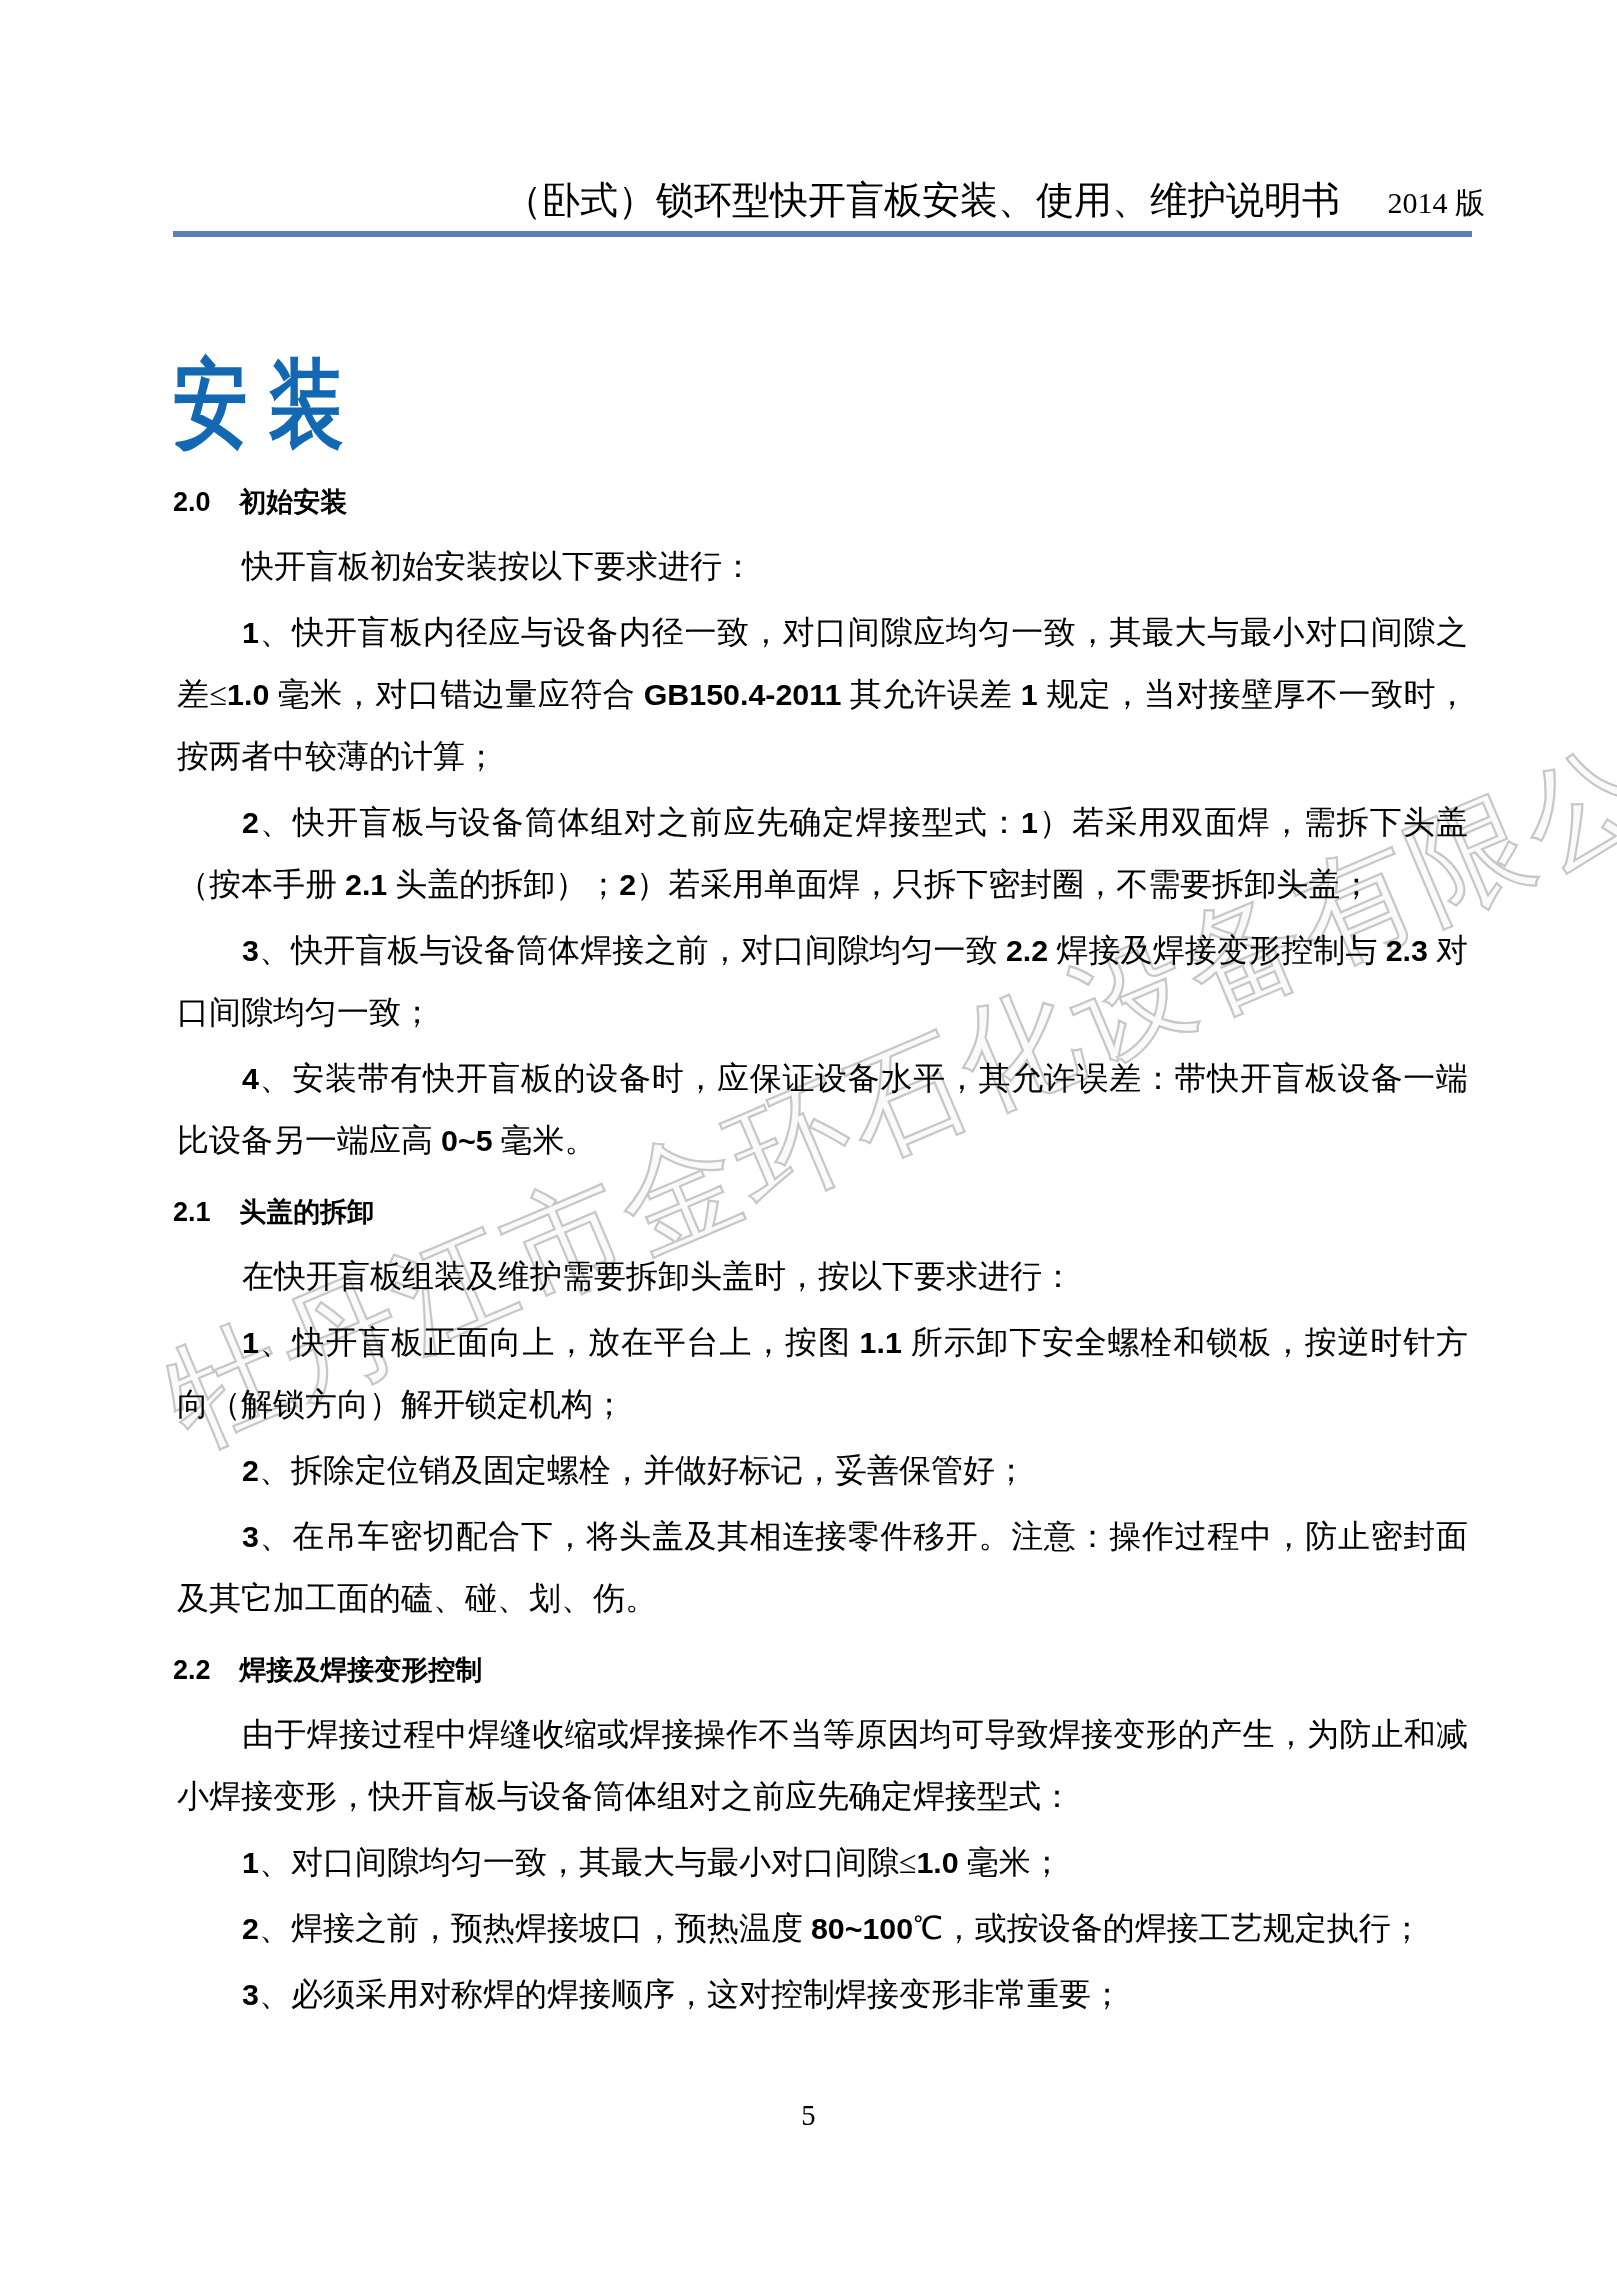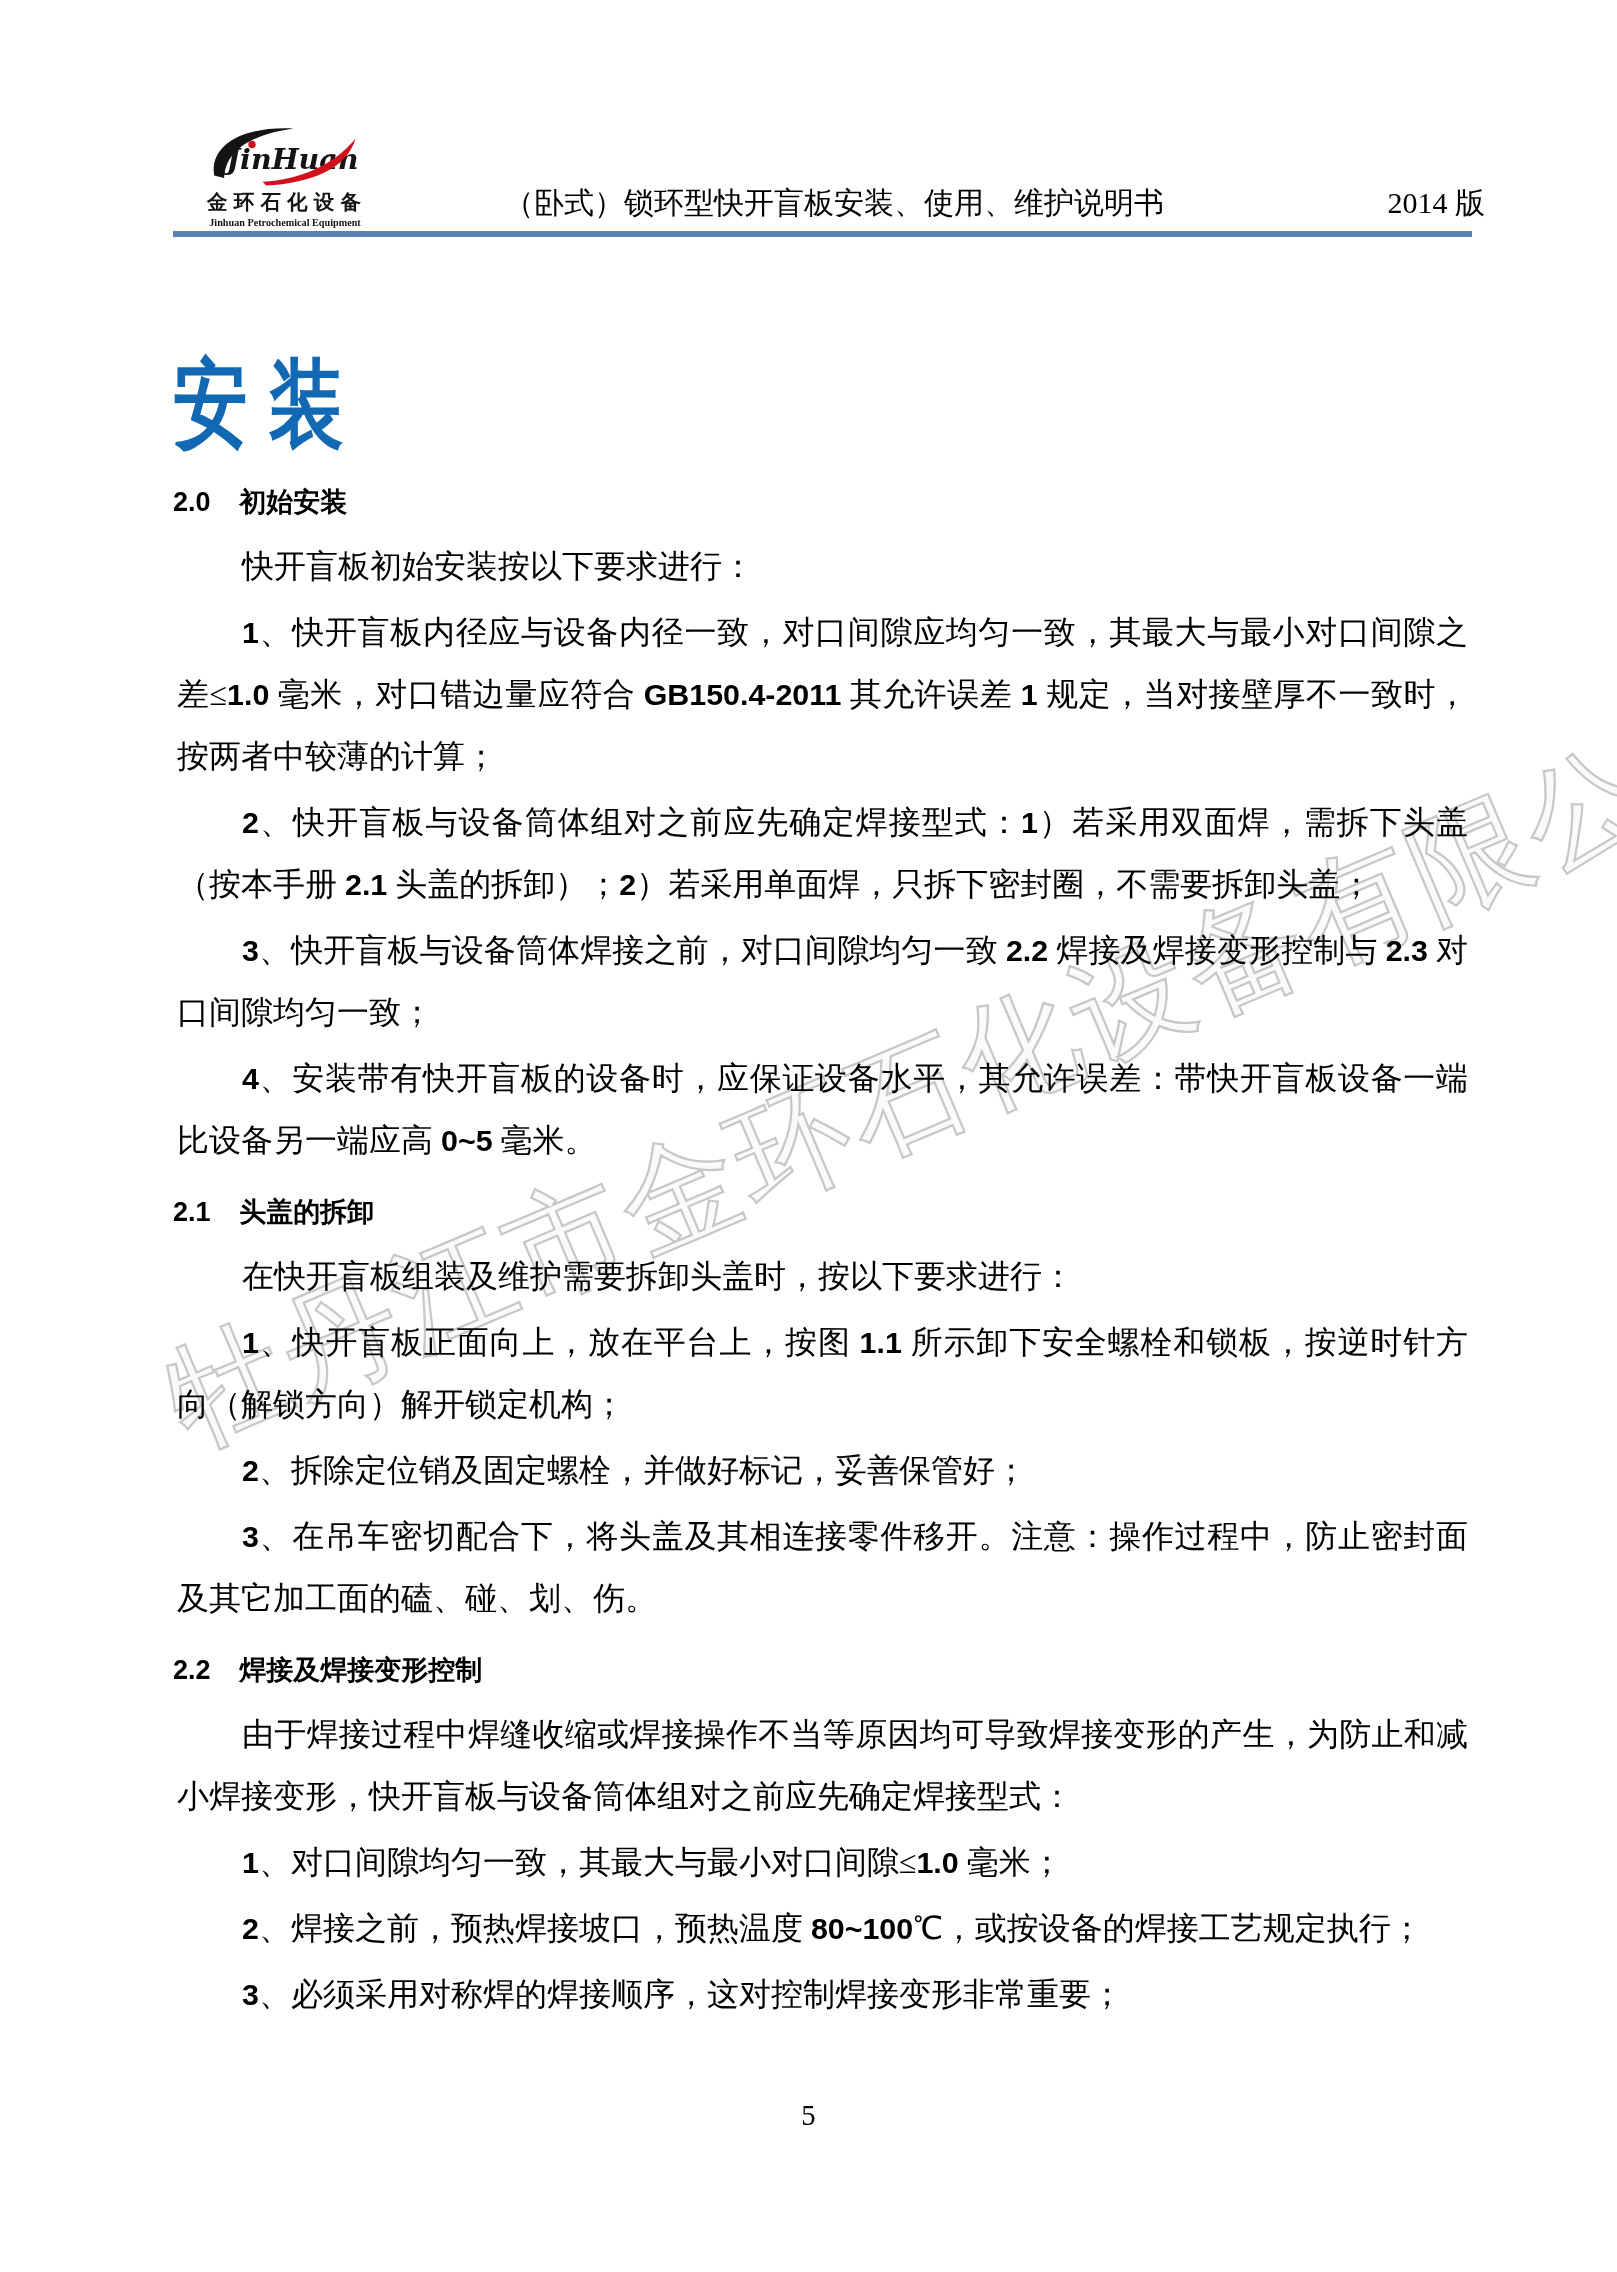--- a/index.html
+++ b/index.html
@@ -20,21 +20,21 @@
   .logo { position:absolute; left:207px; top:122px; width:156px; text-align:center; }
   .logo svg { display:block; margin:0 auto; }
   .logo-cn {
     font-family:"Liberation Serif", serif; font-weight:bold; font-size:20.5px;
     letter-spacing:6.2px; white-space:nowrap; margin-top:0.6px; color:#141414;
   }
   .logo-en {
     font-family:"Liberation Serif", serif; font-weight:bold; font-size:10.2px;
     white-space:nowrap; margin-top:1.2px; color:#141414;
   }
-  .doc-title { position:absolute; left:504px; top:185px; font-size:30px; line-height:35px; white-space:nowrap; }
+  .doc-title { position:absolute; left:504px; top:185px; font-size:38px; line-height:35px; white-space:nowrap;font-family:Liberation Mono, monospace; }
   .edition  { position:absolute; right:132px; top:185px; font-size:30px; line-height:35px; white-space:nowrap; }
   .rule { position:absolute; left:173px; right:145px; top:231px; height:5.6px; background:var(--rule-blue,#5b7fb4); }
   
   .content { position:absolute; left:173px; right:145px; top:242px; z-index:2; }
   .page-title {
     margin:104px 0 0 0; font-family:"Liberation Sans", sans-serif;
     font-weight:bold; font-size:96px; line-height:115px; color:var(--title-blue,#1268b3);
     white-space:nowrap;
   }
   .page-title > span { display:inline-block; transform:scaleX(0.78); transform-origin:0 50%; }
@@ -56,30 +56,20 @@
   }
 </style>
 </head>
 <body>
 
 <div class="page">
 
   <div class="watermark">牡丹江市金环石化设备有限公司</div>
 
   <div class="header">
-    <div class="logo">
-      <svg width="155" height="65" viewBox="0 0 250 104">
-        <path d="M10,86 C2,38 54,6 138,10 C68,20 28,46 26,90 Z" fill="#141414"></path>
-        <text x="30" y="76" font-family="DejaVu Serif, serif" font-style="italic" font-weight="bold" font-size="46" fill="#141414">JinHuan</text>
-        <circle cx="71" cy="36" r="6" fill="#d0121c"></circle>
-        <path d="M88,96 C150,92 204,68 238,26 C224,76 164,98 94,102 Z" fill="#d0121c"></path>
-      </svg>
-      <div class="logo-cn">金环石化设备</div>
-      <div class="logo-en">Jinhuan Petrochemical Equipment</div>
-    </div>
     <div class="doc-title">（卧式）锁环型快开盲板安装、使用、维护说明书</div>
     <div class="edition">2014 版</div>
     <div class="rule"></div>
   </div>
 
   <div class="content">
     <h1 class="page-title"><span>安 装</span></h1>
 
   <h2><span class="h-num">2.0</span><span>初始安装</span></h2>
       <p><span>快开盲板初始安装按以下要求进行：</span></p>

